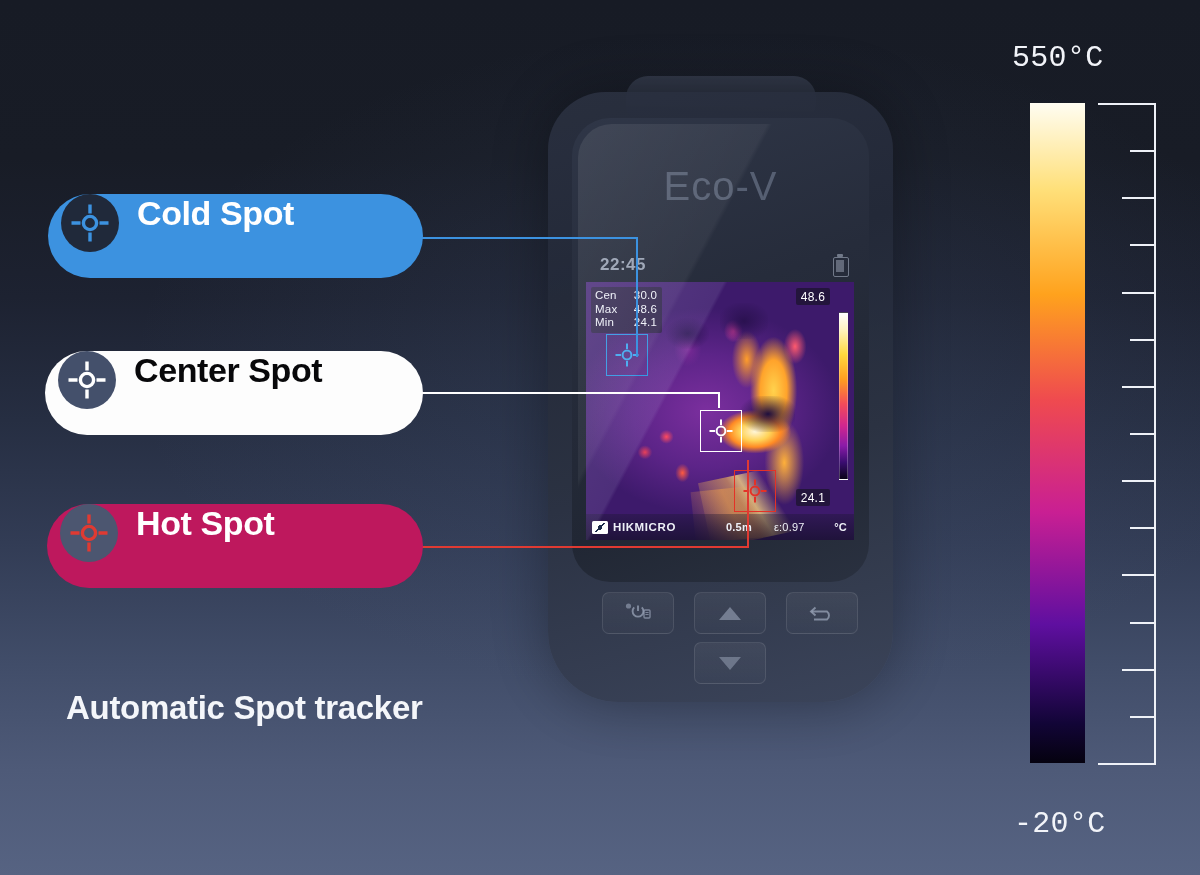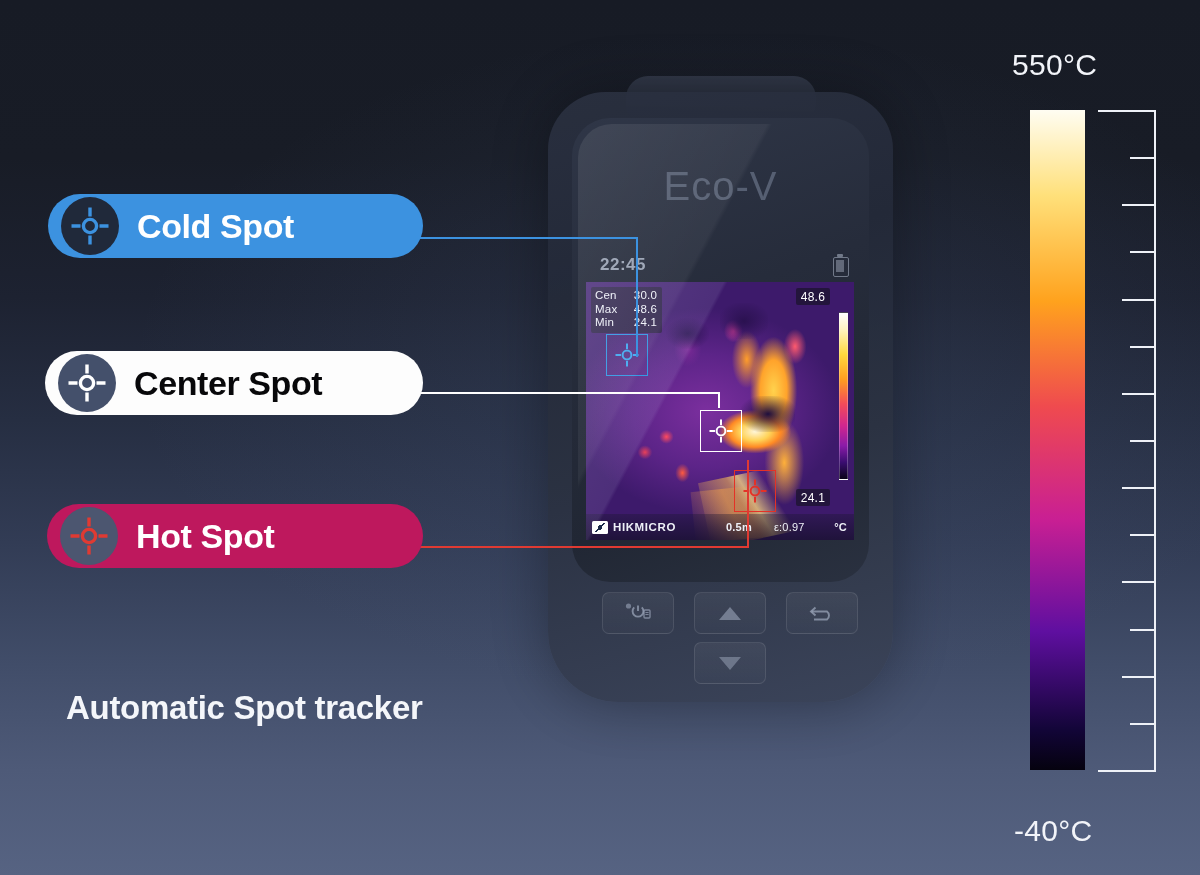--- a/index.html
+++ b/index.html
@@ -192,22 +192,22 @@
   .dbtn-power{ left:24px; top:8px; width:72px; height:42px; }
   .dbtn-up{ left:116px; top:8px; width:72px; height:42px; }
   .dbtn-back{ left:208px; top:8px; width:72px; height:42px; }
   .dbtn-down{ left:116px; top:58px; width:72px; height:42px; }
   .tri-up{ width:0;height:0;border-left:11px solid transparent;border-right:11px solid transparent;border-bottom:13px solid #8d97ab; opacity:.7; }
   .tri-down{ width:0;height:0;border-left:11px solid transparent;border-right:11px solid transparent;border-top:13px solid #8d97ab; opacity:.6; }
   .power-grp{ display:flex; align-items:center; gap:2px; }
 
   
   .pill{
-    position:absolute; height:64px; border-radius:42px;
-    display:flex; align-items:center; padding-left:13px; padding-right:34px;
+    position:absolute; height:84px; border-radius:42px;
+    display:flex; align-items:flex-start; padding-left:13px; padding-right:34px;
     z-index:30;
   }
   .pill-ico{
     width:58px; height:58px; border-radius:50%;
     display:flex; align-items:center; justify-content:center; flex:none;
   }
   .pill-label{
     margin-left:18px; font-size:34px; font-weight:700; letter-spacing:-.4px; white-space:nowrap;
   }
   .pill-cold{ left:48px; top:194px; width:375px; background:#3c92e0; }
@@ -226,21 +226,21 @@
   .conn-v{ position:absolute; width:2px; }
 
   
   .caption{
     position:absolute; left:66px; top:684px; width:400px;
     font-size:33px; font-weight:700; line-height:47px; color:#f4f6fa;
     letter-spacing:-.3px;
   }
 
   
-  .scale-wrap{ position:absolute; left:1008px; top:48px; width:150px; height:800px; z-index:25; }
+  .scale-wrap{ position:absolute; left:1008px; top:41px; width:150px; height:800px; z-index:25;font-family:Liberation Mono, monospace; }
   .scale-top-label{
     position:absolute; left:4px; top:0; font-size:30px; color:#f2f4f9; font-weight:400; letter-spacing:.3px;
   }
   .scale-bot-label{
     position:absolute; left:6px; bottom:0; font-size:30px; color:#f2f4f9; font-weight:400; letter-spacing:.3px;
   }
   .scale-bar{
     position:absolute; left:22px; top:62px; width:55px; height:660px;
     background:linear-gradient(180deg,
       #fffdf2 0%, #fff6d2 5%, #ffe07a 13%, #ffc52e 21%,
@@ -429,14 +429,14 @@
         <div class="axis-tick" style="top: 50%; width: 26px;"></div>
         <div class="axis-tick" style="top: 57.1429%; width: 34px;"></div>
         <div class="axis-tick" style="top: 64.2857%; width: 26px;"></div>
         <div class="axis-tick" style="top: 71.4286%; width: 34px;"></div>
         <div class="axis-tick" style="top: 78.5714%; width: 26px;"></div>
         <div class="axis-tick" style="top: 85.7143%; width: 34px;"></div>
         <div class="axis-tick" style="top: 92.8571%; width: 26px;"></div>
         <div class="axis-tick" style="top: 100%; width: 58px;"></div>
       </div>
   </div>
-  <div class="scale-bot-label">-40°C</div>
+  <div class="scale-bot-label">-20°C</div>
 </div>
 
 </body></html>

